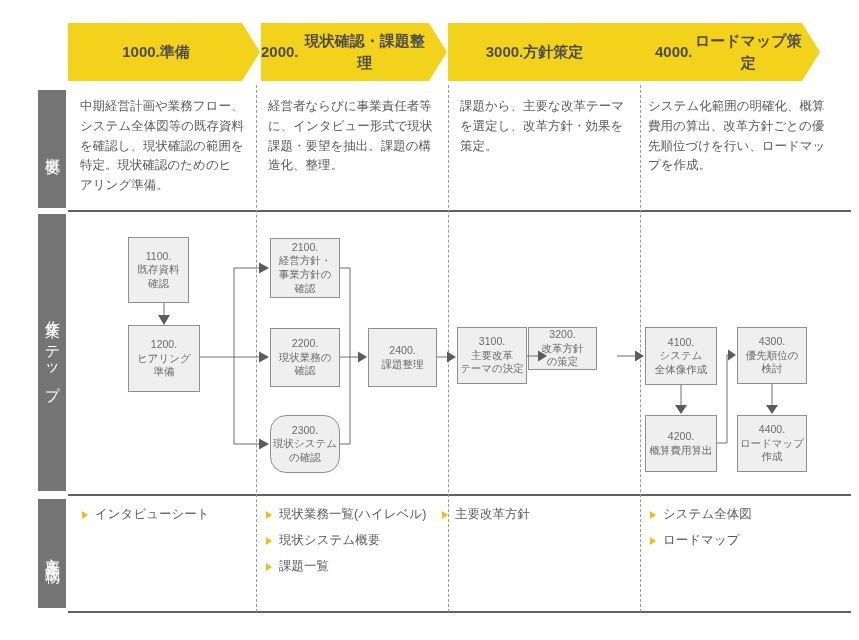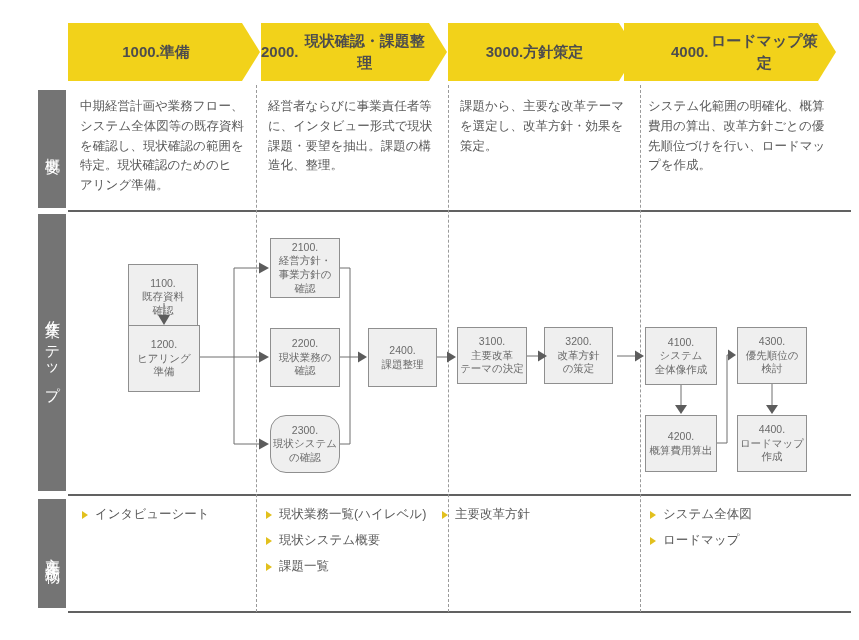--- a/index.html
+++ b/index.html
@@ -7,21 +7,21 @@
   .canvas{position:relative;width:859px;height:640px;background:#fff;overflow:hidden;}
 
   
   .banner{position:absolute;top:23px;height:58px;background:#F2D21A;color:#4d4d4d;
     display:flex;justify-content:center;align-items:center;text-align:center;
     font-size:15px;font-weight:600;line-height:1.45;box-sizing:border-box;padding-right:16px;
     clip-path:polygon(0 0, calc(100% - 18px) 0, 100% 50%, calc(100% - 18px) 100%, 0 100%);}
   .banner-1{left:68px;width:192px;}
   .banner-2{left:261px;width:186px;}
   .banner-3{left:448px;width:189px;}
-  .banner-4{left:624px;width:212px;padding-left:47px;}
+  .banner-4{left:608px;width:212px;padding-left:47px;}
 
   
   .rowlabel{position:absolute;left:38px;width:28px;background:#747474;color:#fff;
     writing-mode:vertical-rl;text-orientation:upright;display:flex;align-items:center;justify-content:center;
     font-size:15px;letter-spacing:3px;}
   .rowlabel-overview{top:90px;height:118px;}
   .rowlabel-steps{top:214px;height:277px;}
   .rowlabel-deliv{top:499px;height:109px;}
 
   
@@ -34,28 +34,28 @@
   .overview{position:absolute;top:97px;font-size:12.5px;color:#5a5a5a;line-height:1.58;}
   .overview-1{left:80px;width:164px;}
   .overview-2{left:268px;width:172px;}
   .overview-3{left:460px;width:172px;}
   .overview-4{left:648px;width:180px;}
 
   
   .stepbox{position:absolute;background:#efefef;border:1px solid #8f8f8f;color:#6a6a6a;
     font-size:10.5px;line-height:1.3;display:flex;align-items:center;justify-content:center;
     text-align:center;white-space:pre-line;box-sizing:border-box;}
-  .b1100{left:128px;top:237px;width:70px;height:66px;margin-top:27px;}
+  .b1100{left:128px;top:237px;width:61px;height:66px;}
   .b1200{left:128px;top:325px;width:72px;height:67px;}
   .b2100{left:270px;top:238px;width:70px;height:60px;}
   .b2200{left:270px;top:328px;width:70px;height:59px;}
   .b2300{left:270px;top:415px;width:70px;height:58px;border-radius:16px;}
   .b2400{left:368px;top:328px;width:69px;height:59px;}
   .b3100{left:457px;top:327px;width:70px;height:57px;}
-  .b3200{left:544px;top:327px;width:69px;height:57px;}
+  .b3200{left:528px;top:327px;width:69px;height:43px;}
   .b4100{left:645px;top:327px;width:72px;height:58px;}
   .b4300{left:737px;top:327px;width:70px;height:57px;}
   .b4200{left:645px;top:415px;width:72px;height:57px;}
   .b4400{left:737px;top:415px;width:70px;height:57px;}
 
   .connectors{position:absolute;left:0;top:0;width:859px;height:640px;pointer-events:none;}
   .connectors line{stroke:#6f6f6f;stroke-width:1;}
   .connectors polygon{fill:#5c5c5c;}
 
   

